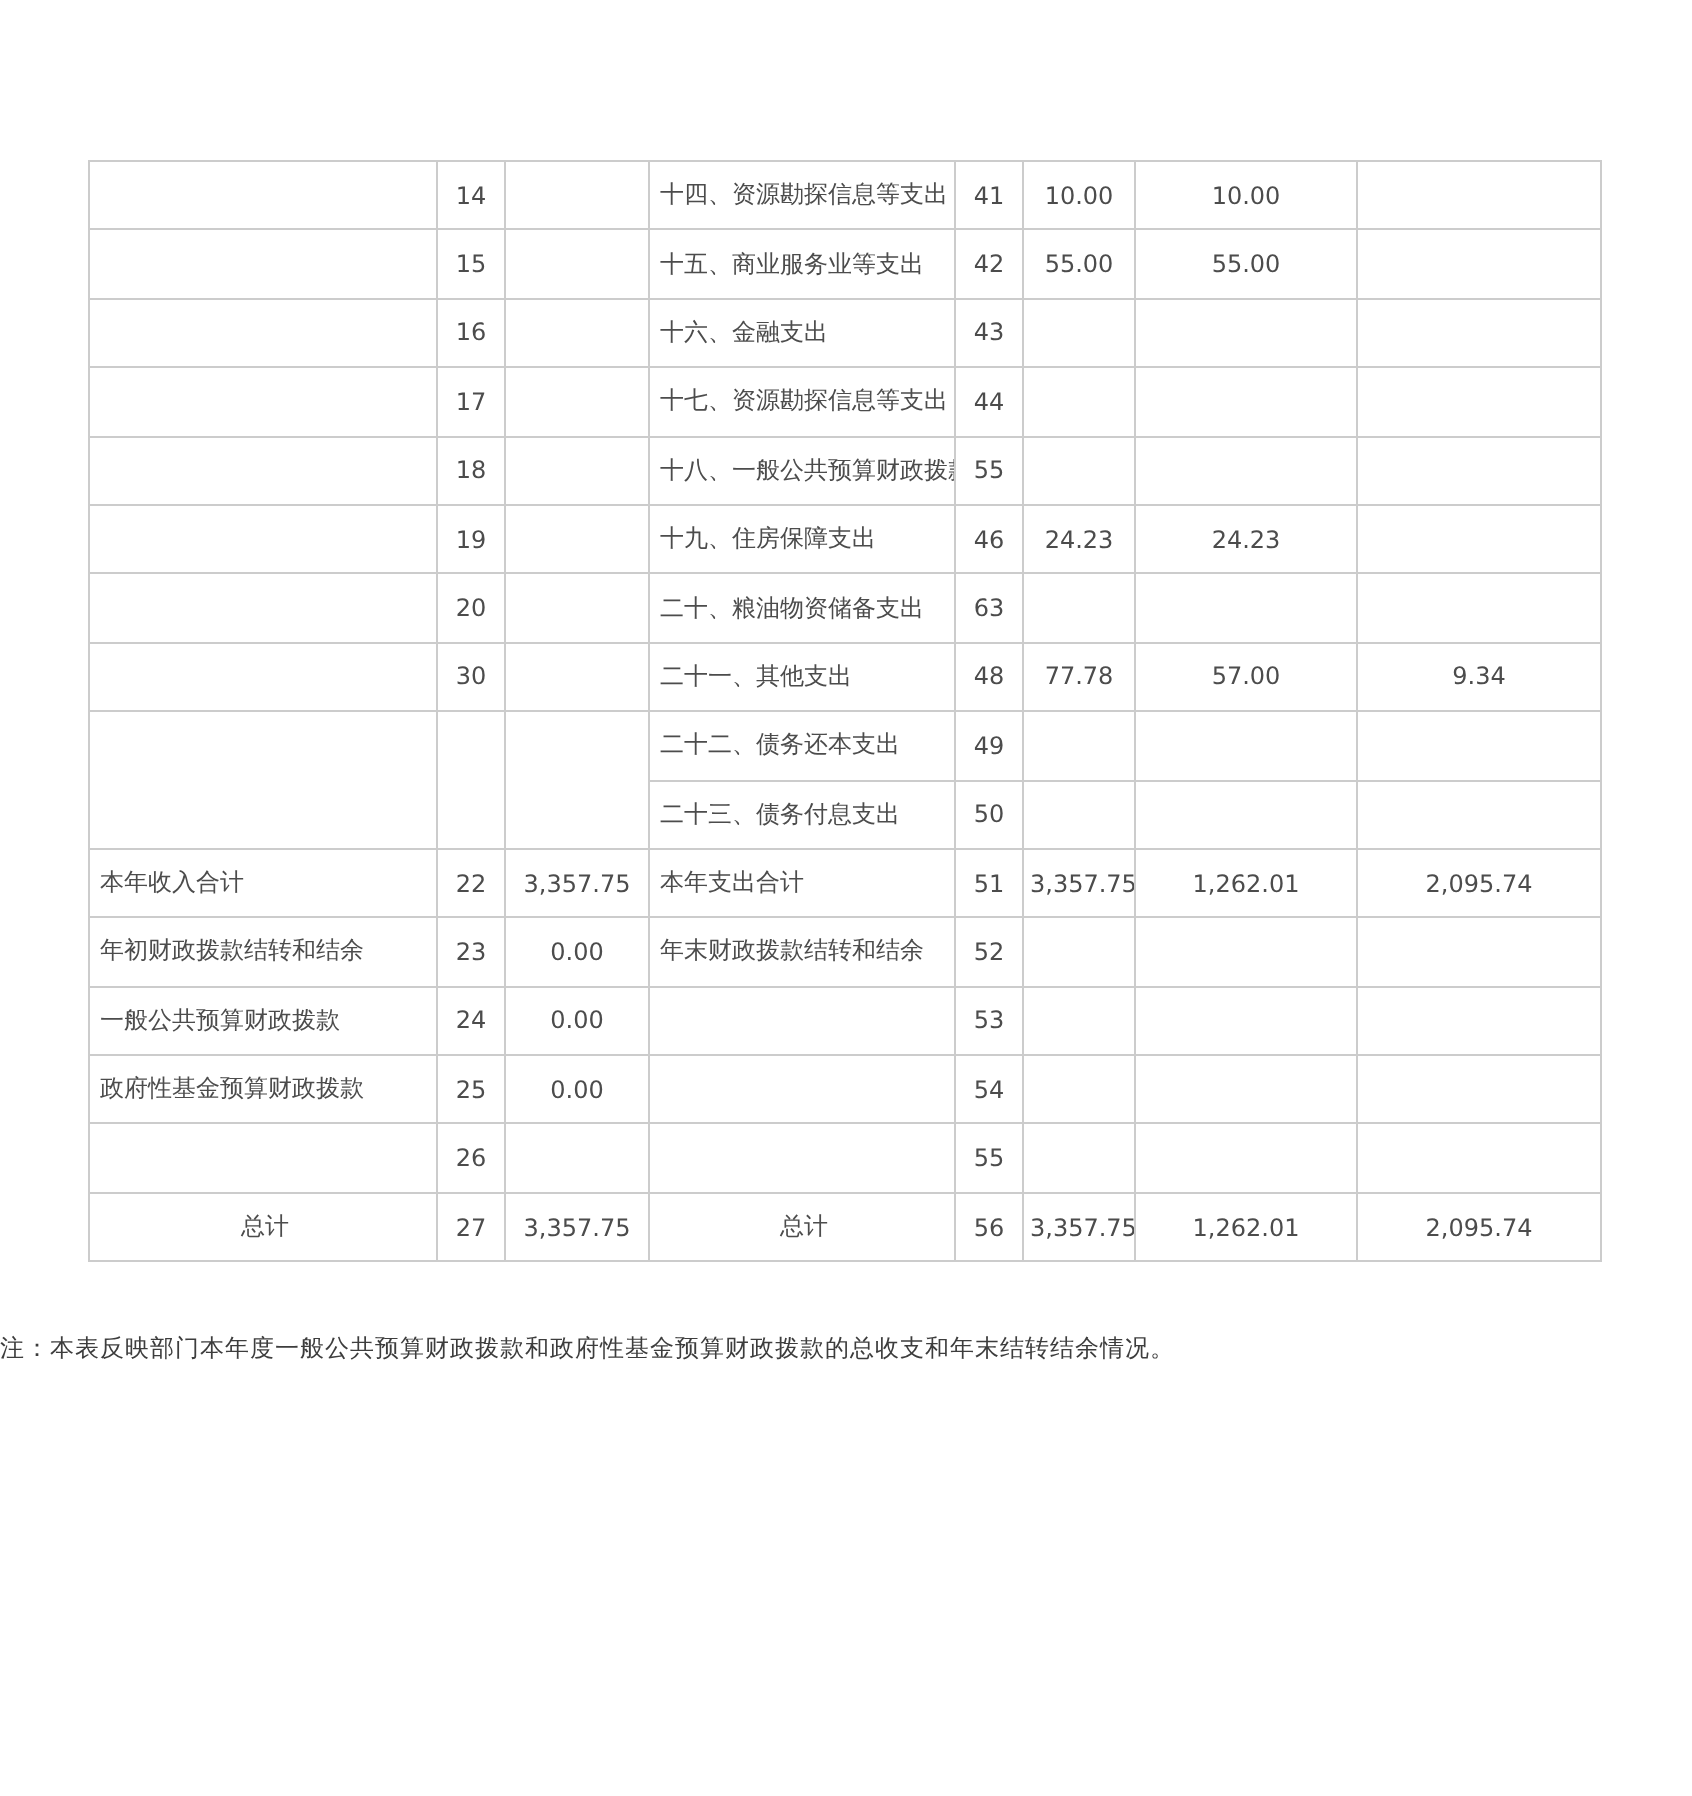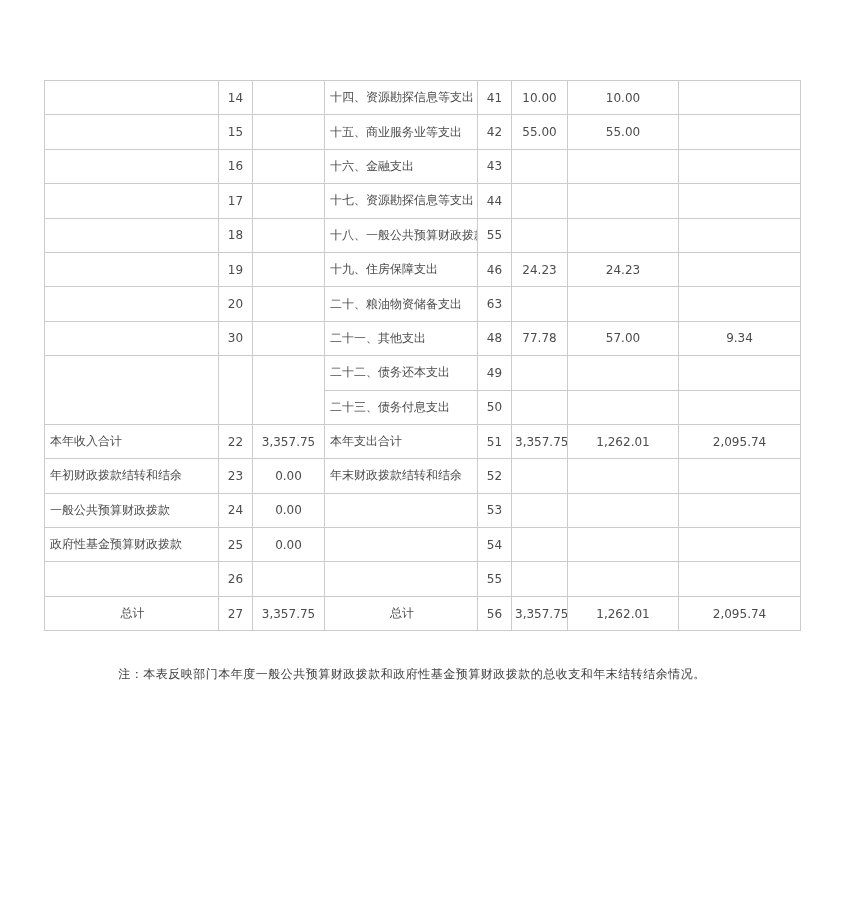--- a/index.html
+++ b/index.html
@@ -34,21 +34,21 @@
   .budget-table td.col-exp-name {
     text-align:left;
     padding-left:5px;
   }
   .budget-table td.center { text-align:center; }
   .note {
     position:absolute;
     top:666px;
     left:0;
     width:824px;
-    text-align:center;
+    text-align:left;
     font-size:12px;
     color:#3d3d3d;
     letter-spacing:0.5px;
   }
 </style>
 </head>
 <body>
 
 <table class="budget-table">
   <colgroup>

